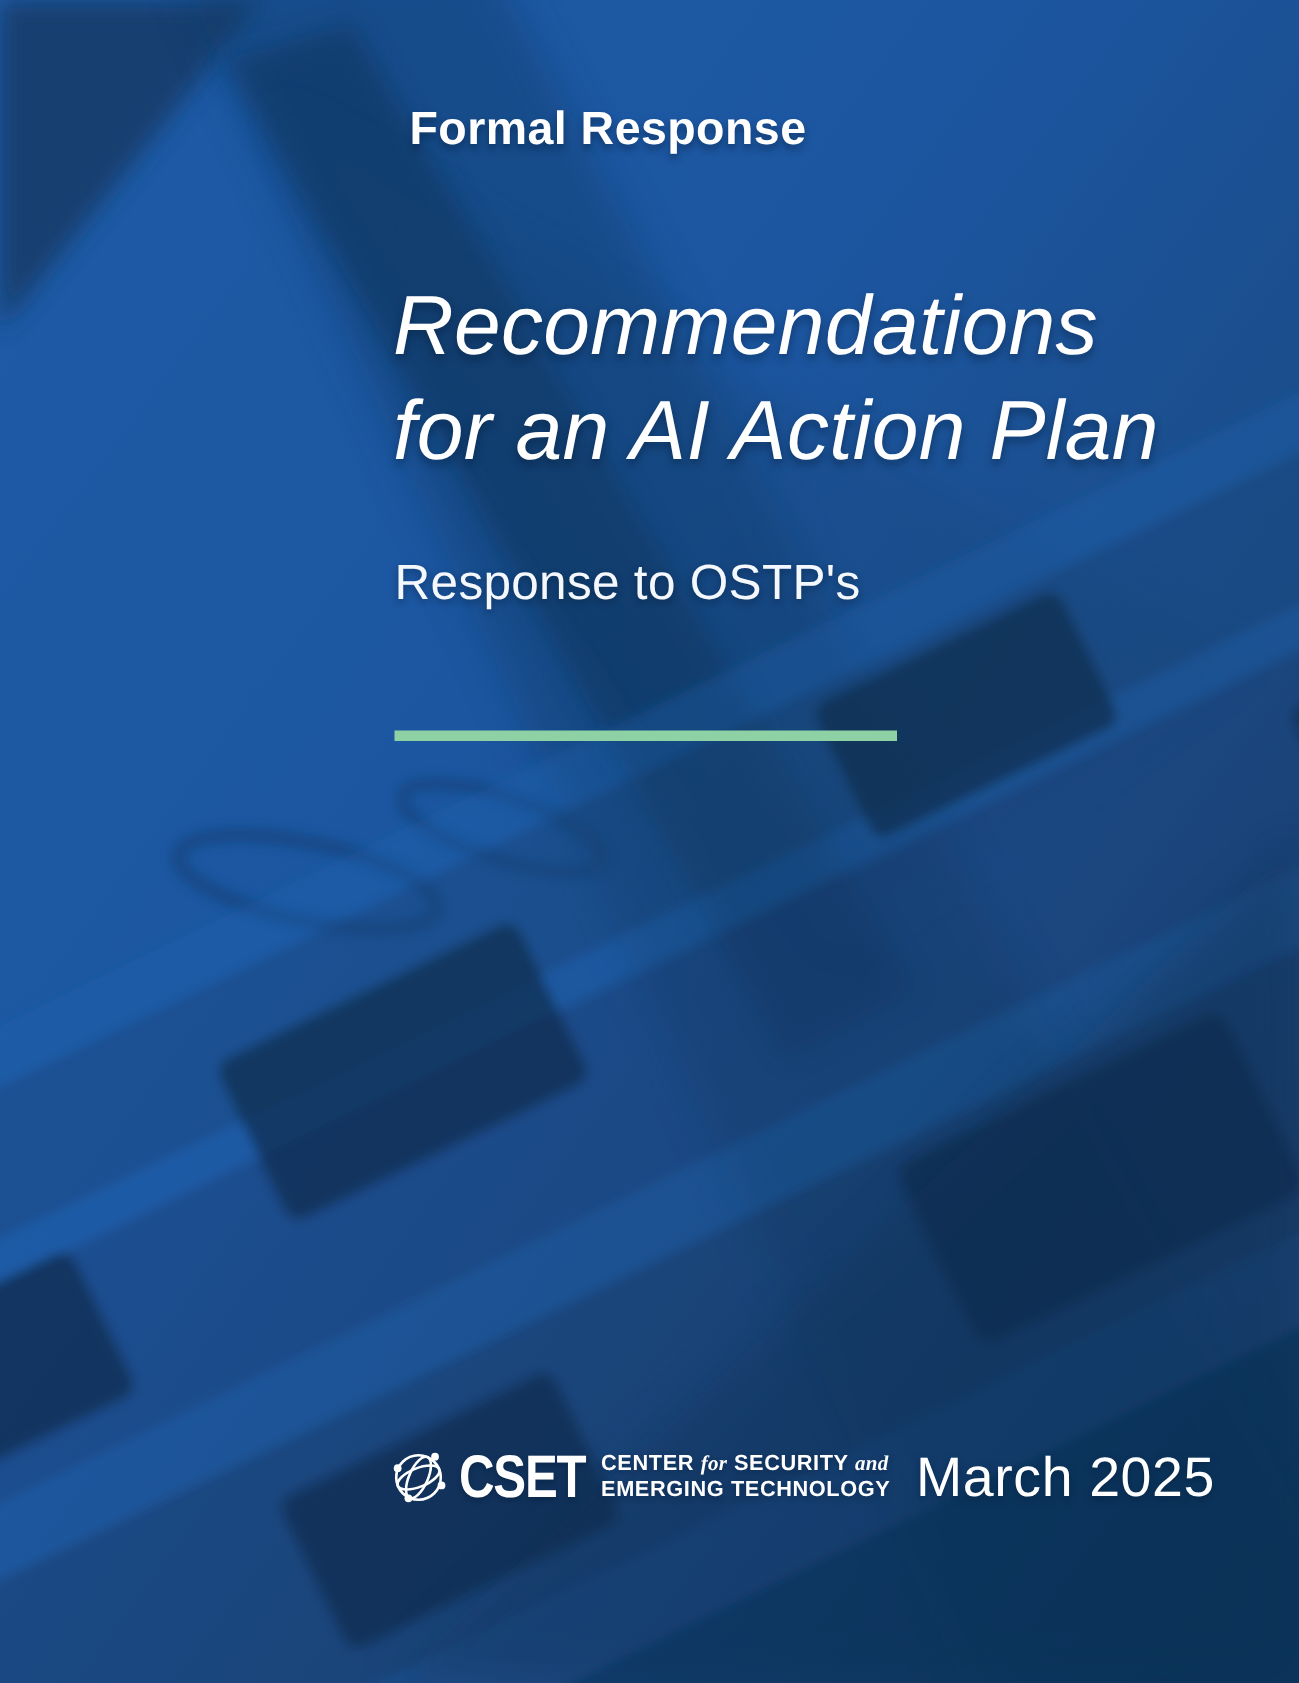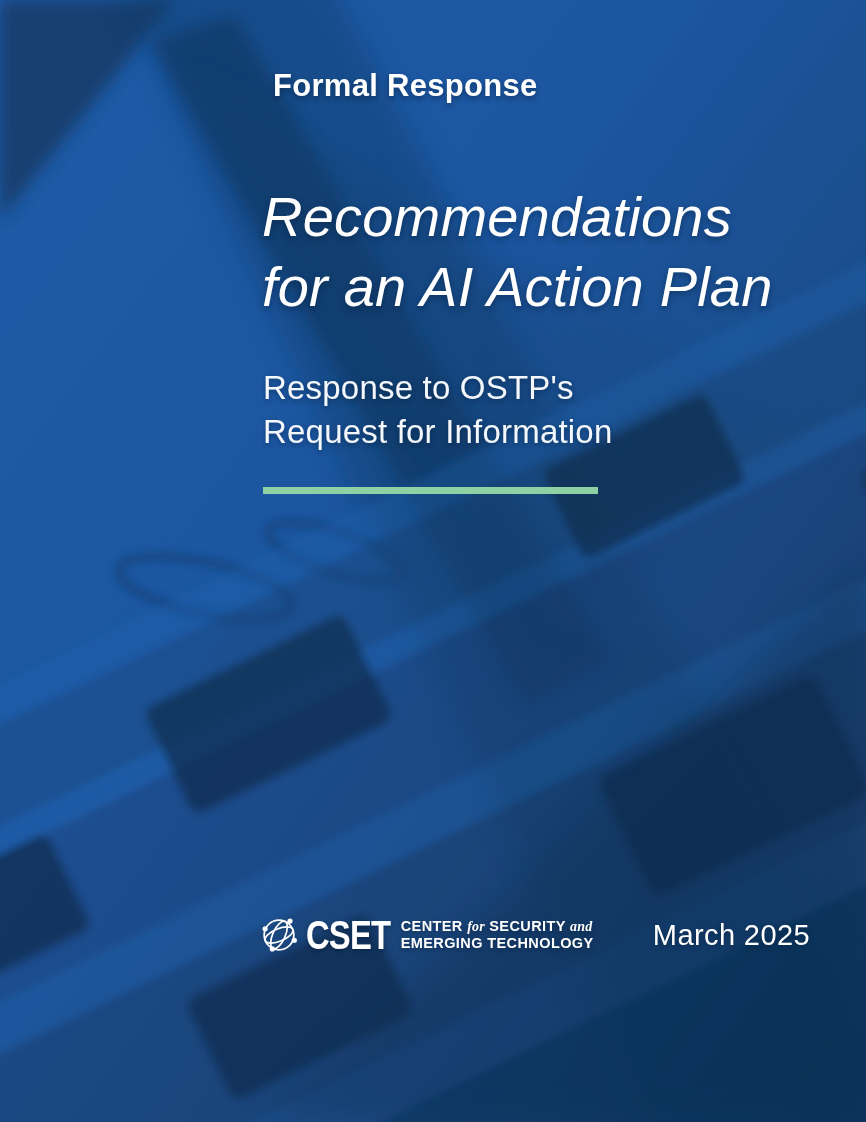--- a/index.html
+++ b/index.html
@@ -78,21 +78,21 @@
     line-height: 1.42;
     text-shadow: 0 2px 5px rgba(4, 25, 52, 0.45);
   }
   .author-label { font-weight: 700; display: block; }
   .author-name  { font-weight: 400; display: block; }
 
   .footer {
     position: absolute;
     left: 256px;
     right: 56px;
-    top: 908px;
+    top: 958px;
     height: 54px;
     display: flex;
     align-items: center;
     justify-content: space-between;
   }
 
   .logo {
     display: flex;
     align-items: center;
     text-shadow: 0 2px 4px rgba(4, 25, 52, 0.4);
@@ -118,21 +118,21 @@
   }
   .logo-text .serif-it {
     font-family: "Liberation Serif", serif;
     font-style: italic;
     font-size: 14px;
     text-transform: none;
     letter-spacing: 0.2px;
   }
 
   .cover-date {
-    font-size: 29px;
+    font-size: 37px;
     font-weight: 400;
     letter-spacing: 0.4px;
     text-shadow: 0 2px 5px rgba(4, 25, 52, 0.5);
   }
 </style>
 </head>
 <body>
 
 <div class="page">
 
@@ -196,21 +196,20 @@
 
     <div class="kicker">Formal Response</div>
 
     <div class="title">
       <span>Recommendations</span><br>
       <span>for an AI Action Plan</span>
     </div>
 
     <div class="subtitle">
       <span>Response to OSTP's</span><br>
-      <span>Request for Information</span>
     </div>
 
     <div class="divider"></div>
 
 
     <div class="footer">
 
       <div class="logo">
         <svg class="logo-globe" width="46" height="46" viewBox="0 0 48 48" aria-hidden="true">
           <g fill="none" stroke="#ffffff" stroke-width="1.8">

